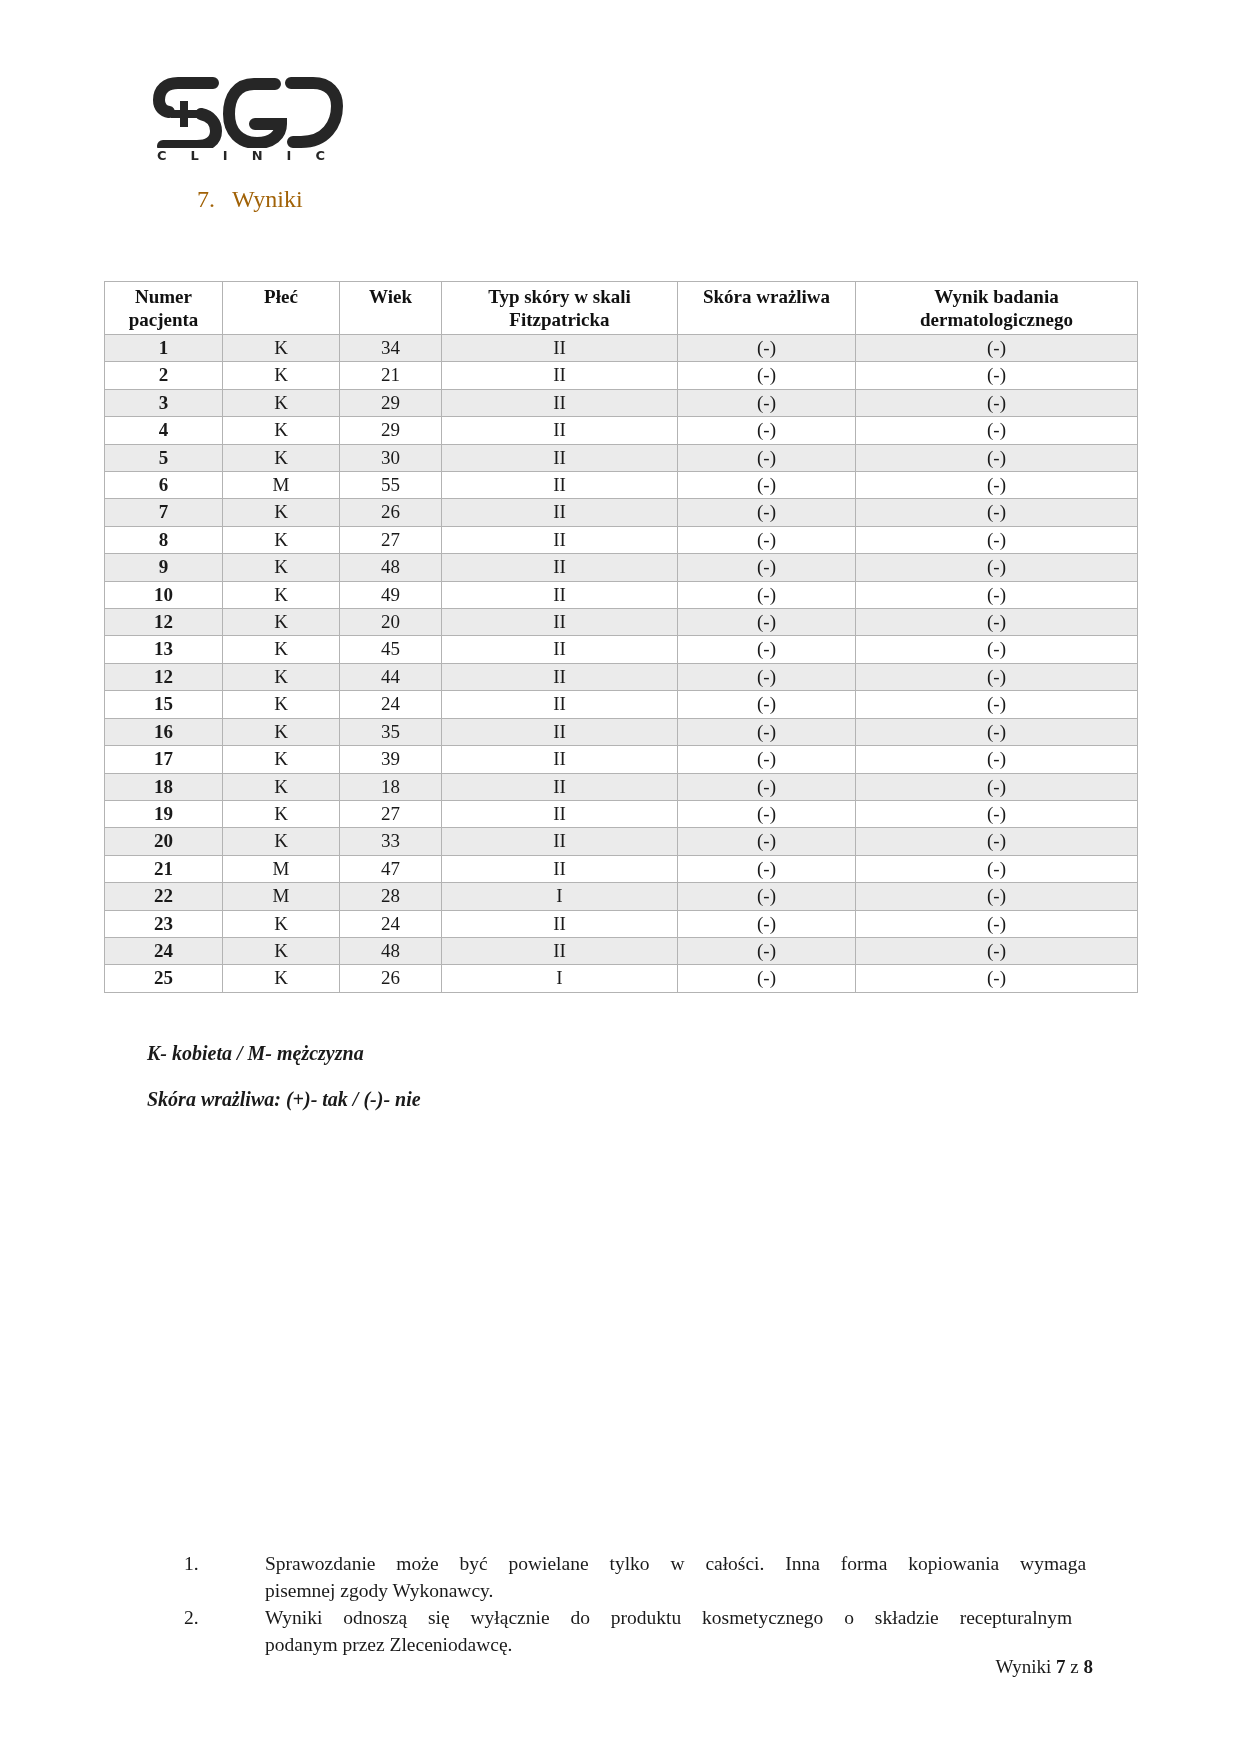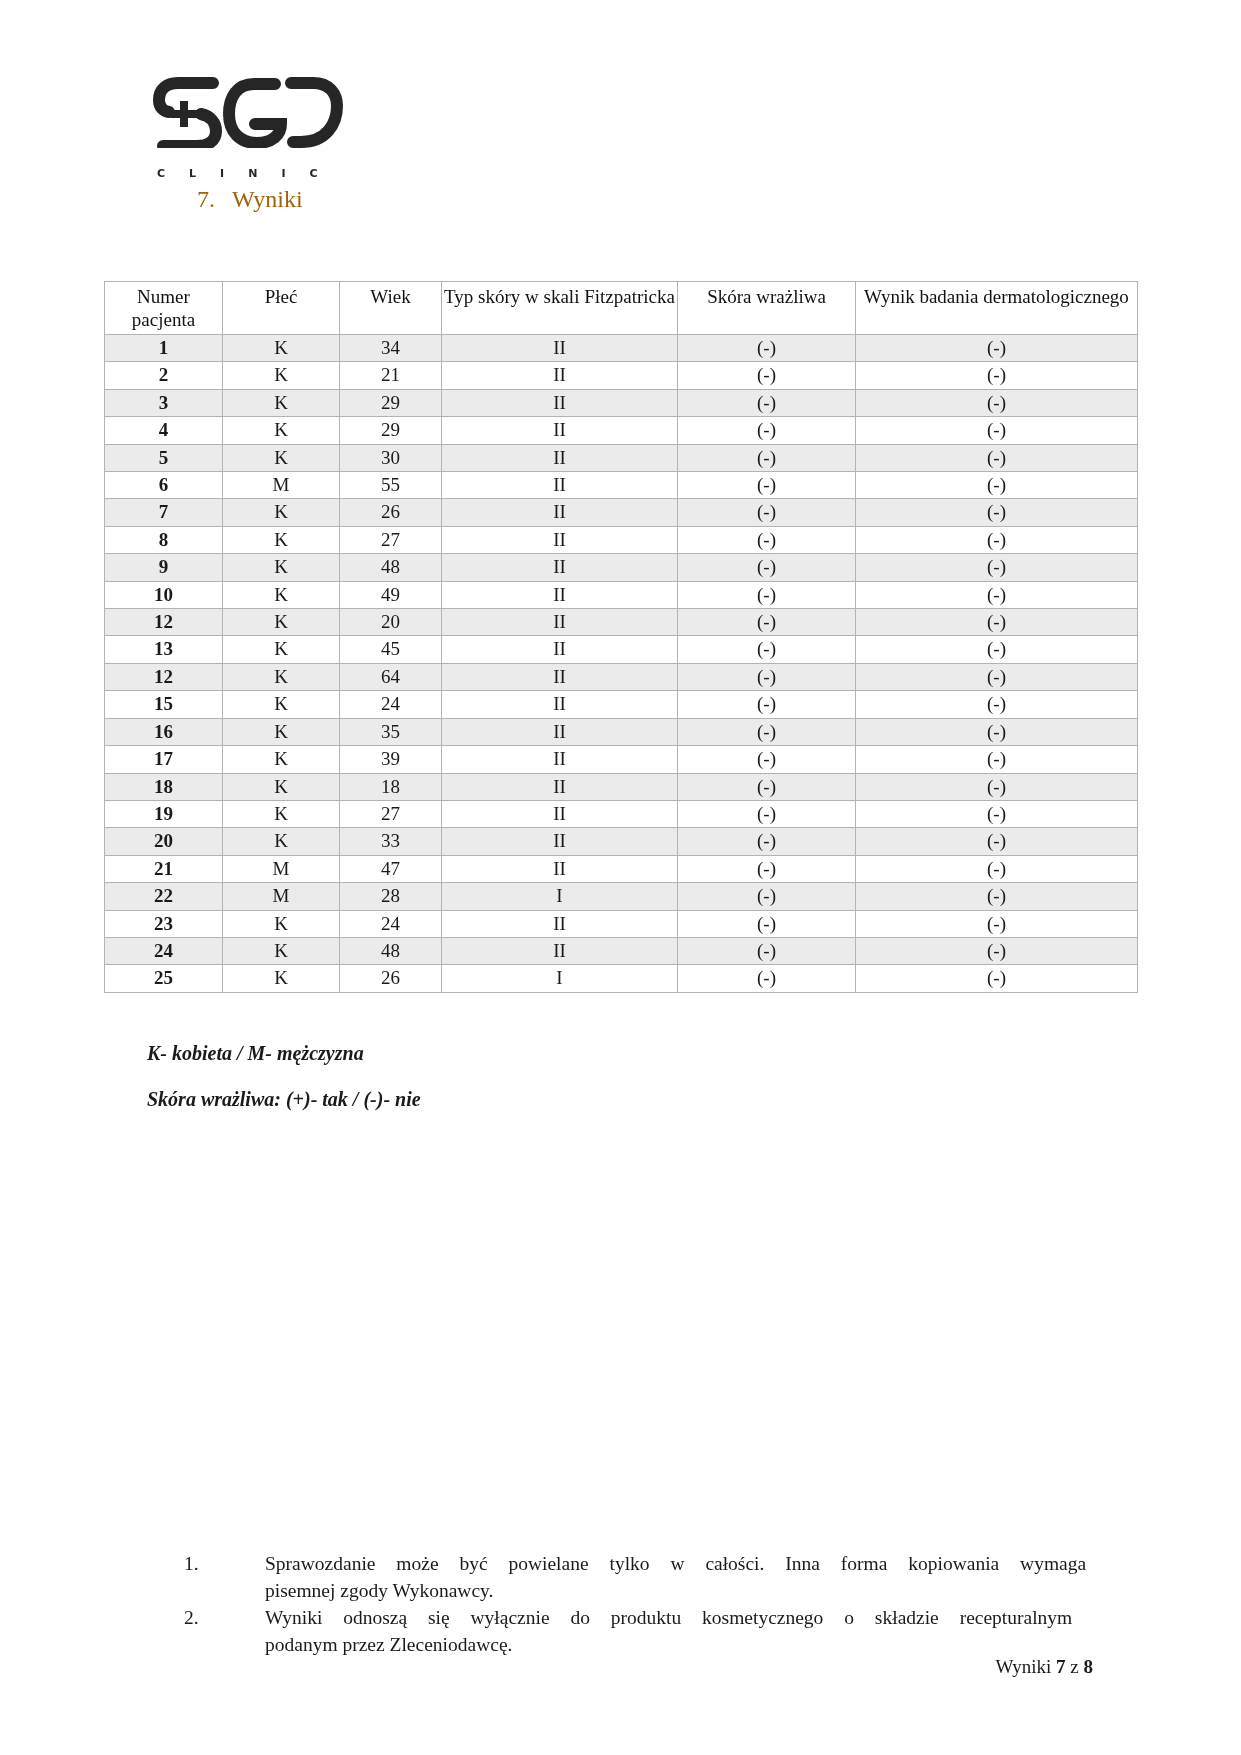--- a/index.html
+++ b/index.html
@@ -5,22 +5,22 @@
   html,body { margin:0; padding:0; }
   body {
     width:1241px; height:1755px; background:#ffffff; position:relative;
     font-family:"Liberation Serif", serif; color:#1a1a1a; overflow:hidden;
   }
 
   
   .logo { position:absolute; left:152px; top:76px; width:192px; }
   .logo svg { display:block; }
   .logo-tagline {
-    font-family:"DejaVu Sans", sans-serif; font-weight:bold; font-size:11px;
-    letter-spacing:24px; color:#262626; margin-top:19px; padding-left:5px; white-space:nowrap;
+    font-family:"DejaVu Sans", sans-serif; font-weight:bold; font-size:13px;
+    letter-spacing:24px; color:#262626; margin-top:0; padding-left:5px; white-space:nowrap;
   }
 
   
   .heading { position:absolute; left:197px; top:186px; font-size:24px; color:#a16207; }
   .heading-num { display:inline-block; margin-right:17px; }
 
   
   table.results {
     position:absolute; left:104px; top:281px; width:1033px;
     border-collapse:collapse; table-layout:fixed;
@@ -29,21 +29,21 @@
   .results col.c2 { width:117px; }
   .results col.c3 { width:102px; }
   .results col.c4 { width:236px; }
   .results col.c5 { width:178px; }
   .results col.c6 { width:282px; }
   .results th, .results td {
     border:1px solid #b3b3b3; text-align:center; overflow:hidden;
   }
   .results th {
     font-size:19px; line-height:23px; padding:3px 2px; vertical-align:top;
-    font-weight:normal; background:#ffffff; color:#111;
+    font-weight:bold; background:#ffffff; color:#111;
   }
   .results td { font-size:19px; height:26.4px; line-height:26.4px; padding:0; }
   .results tbody tr:nth-child(odd) { background:#ebebeb; }
   .results td:first-child { font-weight:bold; }
 
   
   .legend-note { position:absolute; left:147px; font-style:italic; font-size:20px; white-space:nowrap;font-weight:bold; }
   .legend-1 { top:1042px; }
   .legend-2 { top:1088px; }
 
@@ -200,21 +200,21 @@
           <td>13</td>
           <td>K</td>
           <td>45</td>
           <td>II</td>
           <td>(-)</td>
           <td>(-)</td>
         </tr>
         <tr>
           <td>12</td>
           <td>K</td>
-          <td>64</td>
+          <td>44</td>
           <td>II</td>
           <td>(-)</td>
           <td>(-)</td>
         </tr>
         <tr>
           <td>15</td>
           <td>K</td>
           <td>24</td>
           <td>II</td>
           <td>(-)</td>

